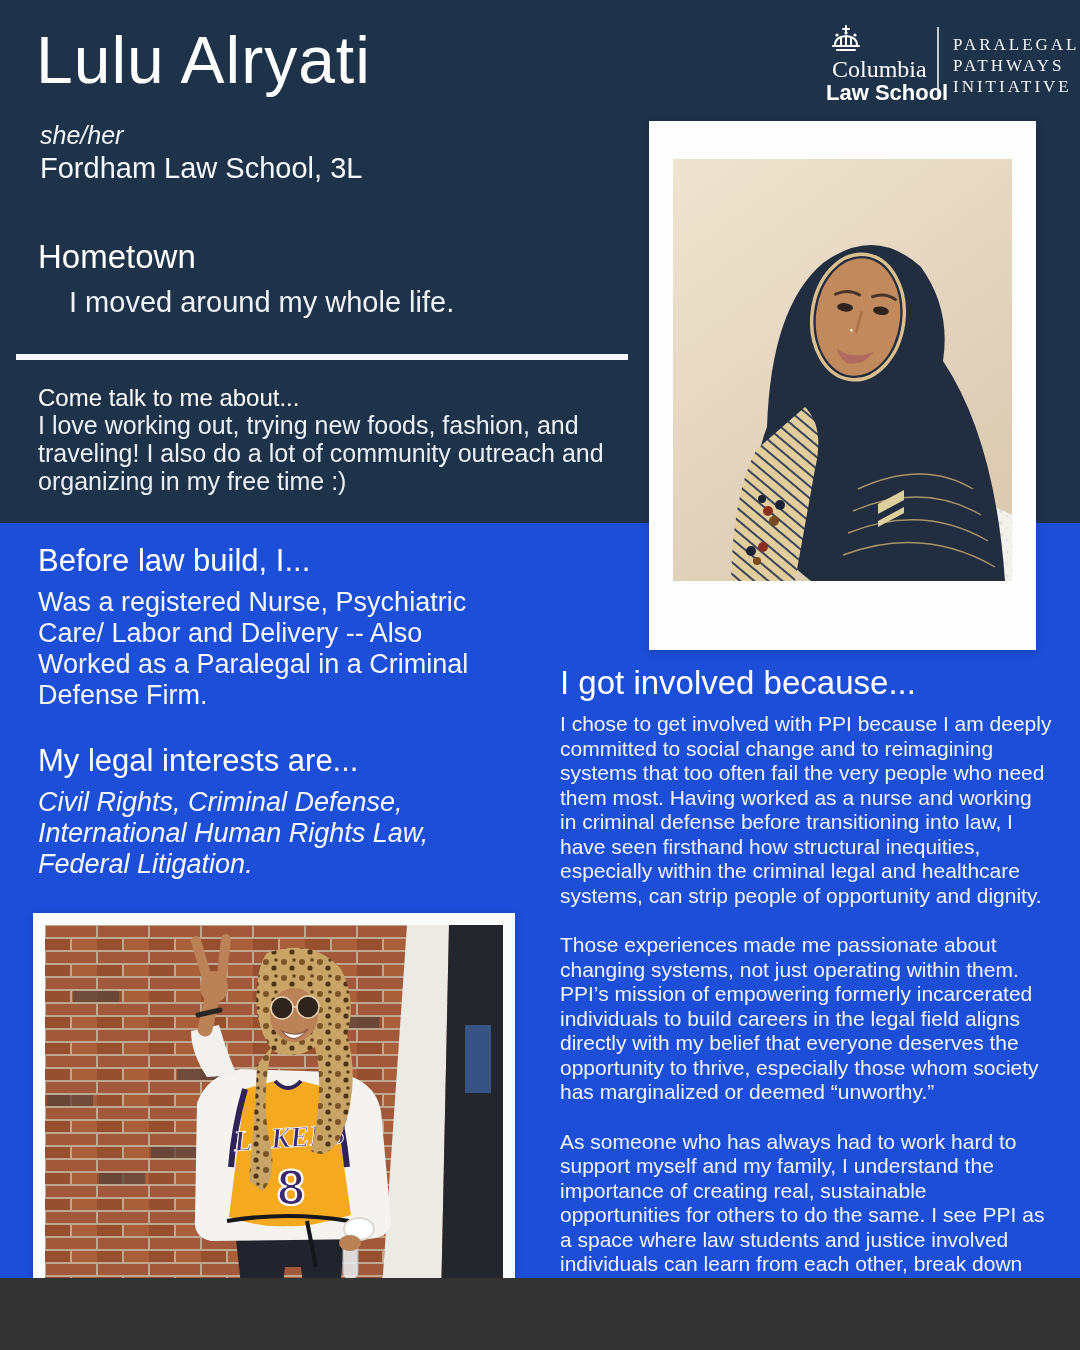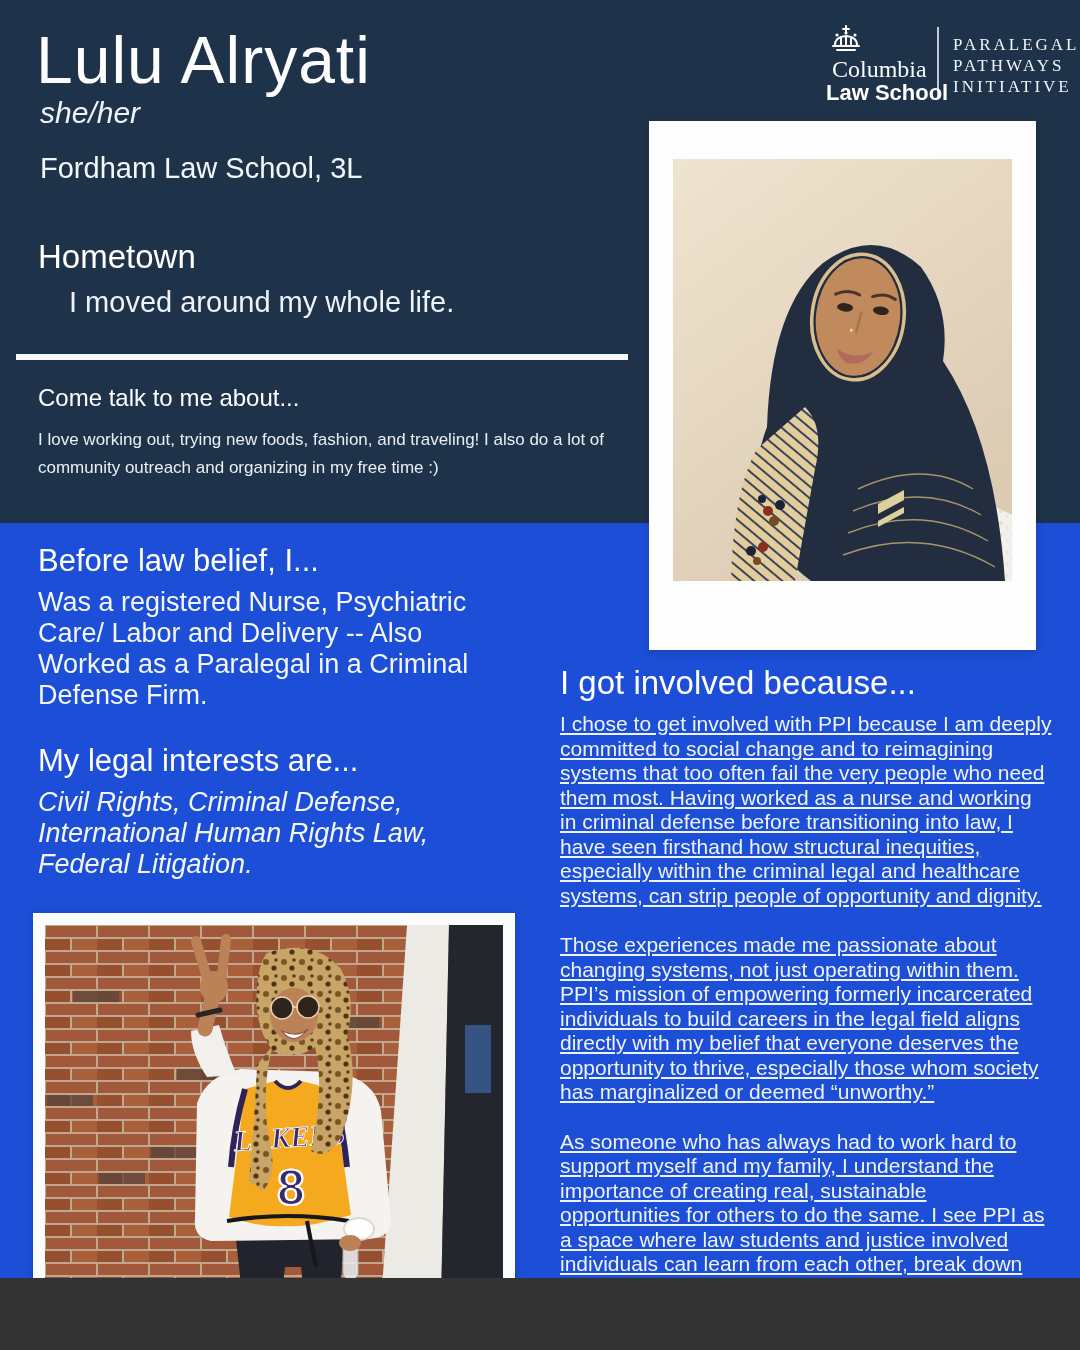--- a/index.html
+++ b/index.html
@@ -6,41 +6,41 @@
   .canvas{
     position:relative;width:1080px;height:1278px;overflow:hidden;
     background:#1d4ed8;
     font-family:"Liberation Sans","DejaVu Sans",sans-serif;
     color:#ffffff;
   }
   .navy-band{position:absolute;left:0;top:0;width:1080px;height:523px;background:#1e3349;}
   .abs{position:absolute;}
 
   .name{left:36px;top:22px;font-size:66px;font-weight:300;letter-spacing:1px;color:#fdfdfd;}
-  .pronouns{left:40px;top:96px;font-size:30px;font-style:italic;color:#eef3f7;}
+  .pronouns{left:40px;top:121px;font-size:25px;font-style:italic;color:#eef3f7;}
   .school{left:40px;top:152px;font-size:29px;color:#f4f7fa;}
 
   .h-bold{font-weight:400;color:#ffffff;}
   .hometown-h{left:38px;top:238px;font-size:33px;}
   .hometown-b{left:38px;top:286px;font-size:29px;color:#eef3f7;margin-left:31px;}
 
   .rule{left:16px;top:354px;width:612px;height:6px;background:#f6f8fa;}
 
   .talk-h{left:38px;top:384px;font-size:24px;}
-  .talk-b{left:38px;top:426px;width:600px;font-size:17px;line-height:28px;color:#e9eff4;}
+  .talk-b{left:38px;top:411px;width:600px;font-size:25px;line-height:28px;color:#e9eff4;}
 
   .before-h{left:38px;top:543px;font-size:31px;}
   .before-b{left:38px;top:587px;width:475px;font-size:27px;line-height:31px;color:#f3f7fa;}
 
   .interests-h{left:38px;top:743px;font-size:31px;}
   .interests-b{left:38px;top:787px;width:485px;font-size:27px;line-height:31px;color:#f3f7fa;font-style:italic;}
 
   .involved-h{left:560px;top:664px;font-size:33px;}
   .involved-body{left:560px;top:712px;width:492px;font-size:21px;line-height:24.5px;color:#eef3f7;}
-  .involved-body p{margin:0 0 25px 0;text-decoration:underline;}
+  .involved-body p{margin:0 0 25px 0;}
 
   .polaroid{left:649px;top:121px;width:387px;height:529px;background:#fdfdfd;
             box-shadow:0 2px 8px rgba(0,0,0,0.18);}
   .polaroid svg{position:absolute;left:24px;top:38px;}
 
   .casual-frame{left:33px;top:913px;width:482px;height:402px;background:#fbfcfc;
             box-shadow:0 2px 8px rgba(0,0,0,0.15);}
   .casual-frame svg{position:absolute;left:12px;top:12px;}
 
   
@@ -84,21 +84,21 @@
   </div>
 
   <div class="abs h-bold hometown-h">Hometown</div>
   <div class="abs hometown-b">I moved around my whole life.</div>
 
   <div class="abs rule"></div>
 
   <div class="abs h-bold talk-h">Come talk to me about...</div>
   <div class="abs talk-b">I love working out, trying new foods, fashion, and traveling! I also do a lot of community outreach and organizing in my free time :)</div>
 
-  <div class="abs h-bold before-h">Before law belief, I...</div>
+  <div class="abs h-bold before-h">Before law build, I...</div>
   <div class="abs before-b">Was a registered Nurse, Psychiatric Care/ Labor and Delivery -- Also Worked as a Paralegal in a Criminal Defense Firm.</div>
 
   <div class="abs h-bold interests-h">My legal interests are...</div>
   <div class="abs interests-b">Civil Rights, Criminal Defense, International Human Rights Law, Federal Litigation.</div>
 
   <div class="abs polaroid">
     <svg width="339" height="422" viewBox="0 0 339 422" role="img">
       <defs>
         <linearGradient id="wallg" x1="0" y1="0" x2="0.6" y2="1">
           <stop offset="0" stop-color="#efe4d0"></stop>

